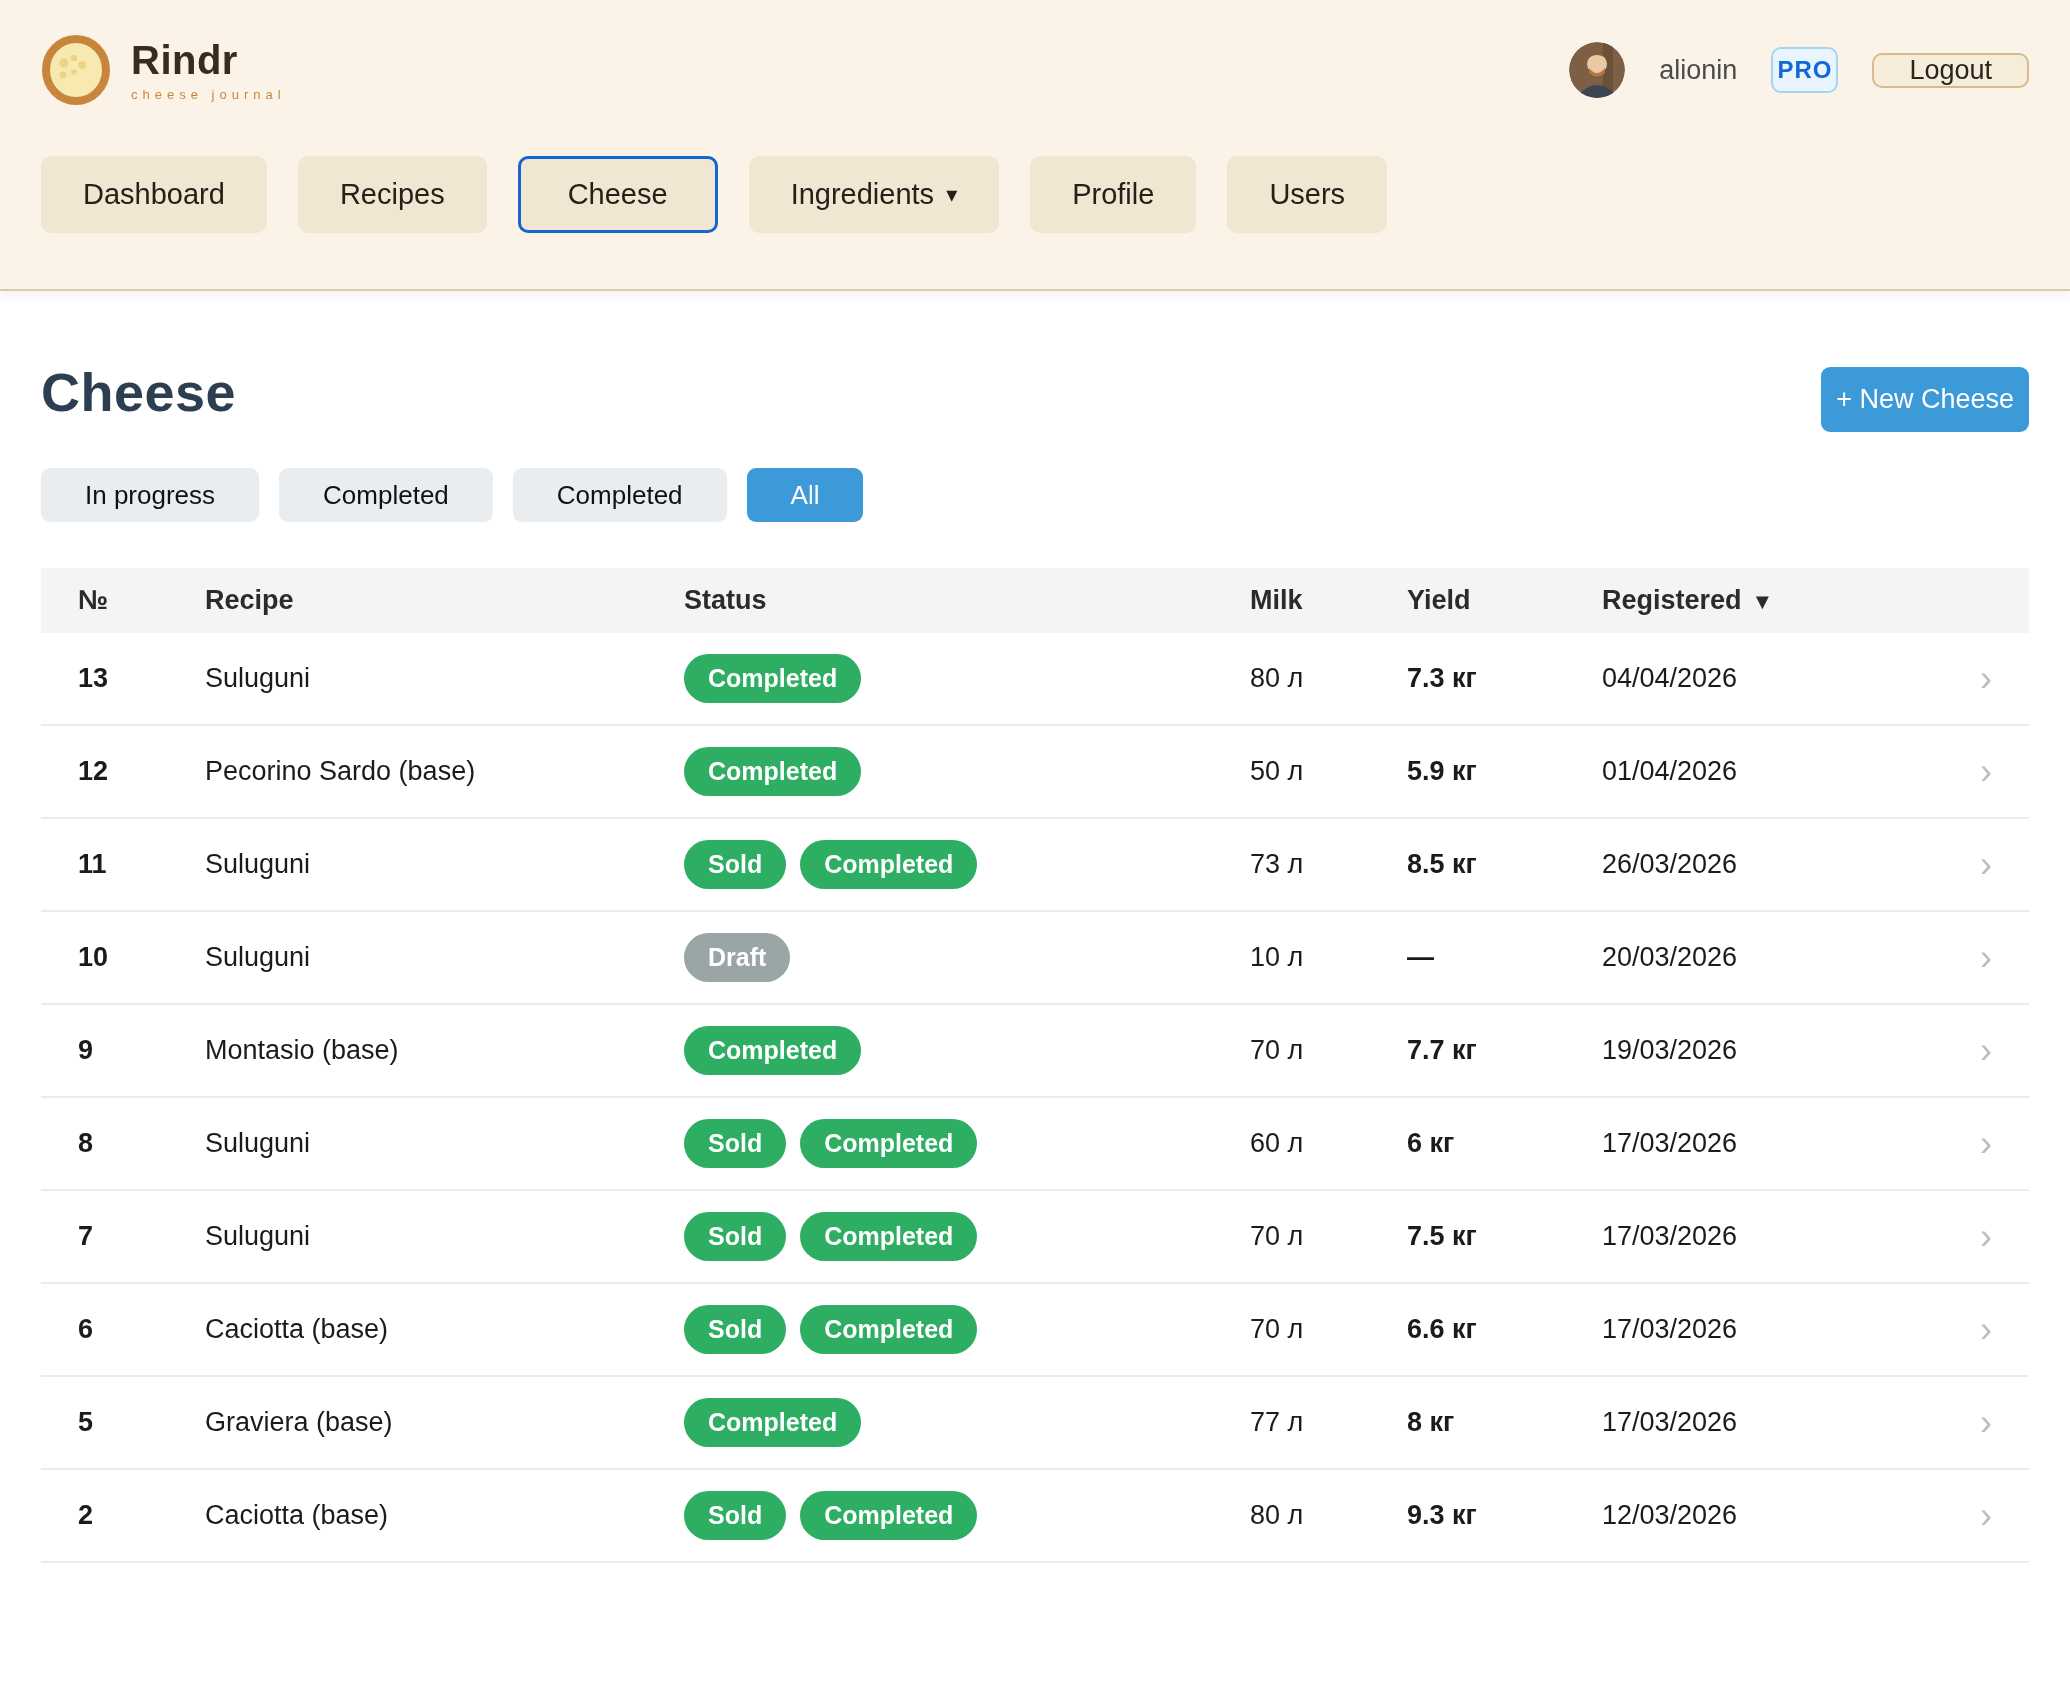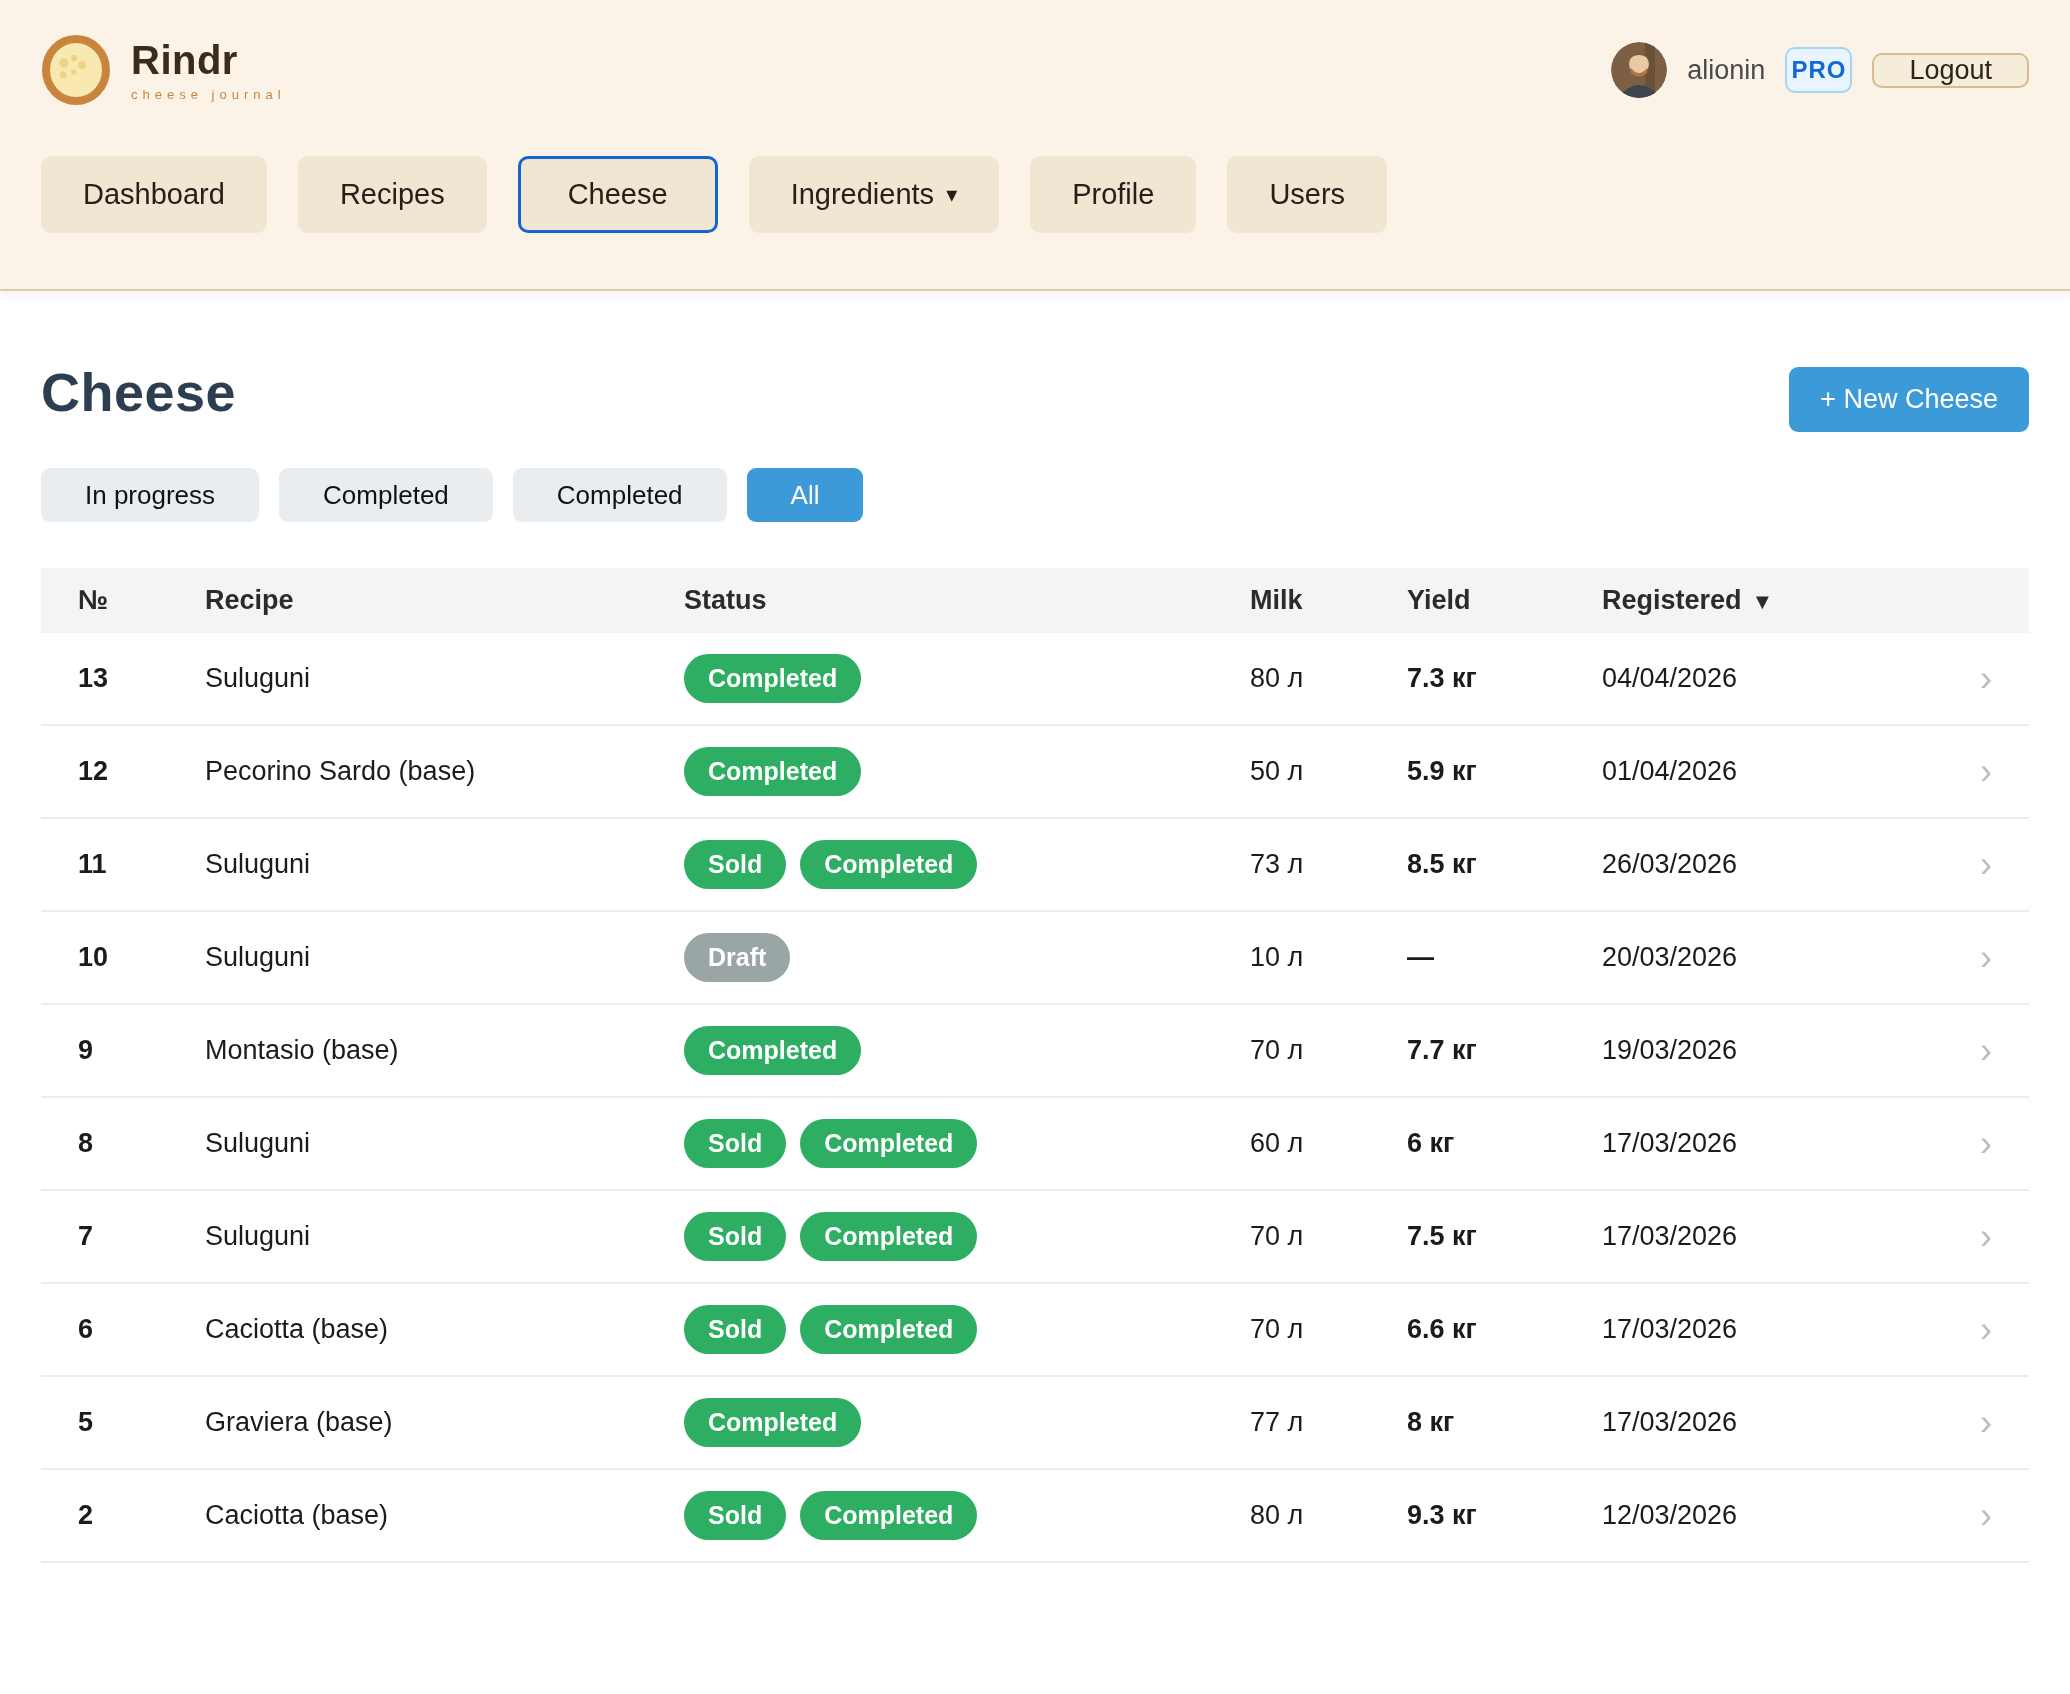--- a/index.html
+++ b/index.html
@@ -18,21 +18,21 @@
     padding: 32px 41px 56px 41px;
     border-bottom: 2px solid var(--header_border, #d9cdab);
     box-shadow: 0 6px 10px rgba(0,0,0,0.05);
   }
   .header-top { display: flex; align-items: center; justify-content: space-between; height: 76px; }
   .brand { display: flex; align-items: center; gap: 20px; text-decoration: none; cursor: pointer; }
   .logo svg { display: block; }
   .brand-text { display: flex; flex-direction: column; }
   .brand-name { font-size: 40px; font-weight: bold; color: #3a2b1a; letter-spacing: 0.5px; }
   .brand-tagline { font-size: 13px; color: var(--logo_ring, #c8863c); letter-spacing: 5px; margin-top: 4px; }
-  .user-area { display: flex; align-items: center; gap: 20px; }
+  .user-area { display: flex; align-items: center; gap: 34px; }
   .avatar { width: 56px; height: 56px; border-radius: 50%; overflow: hidden; display: inline-block; cursor: pointer; }
   .avatar svg { display: block; }
   .username { font-size: 27px; color: #4a4a4a; }
   .pro-badge {
     font-size: 24px; font-weight: bold; color: var(--pro_blue, #1467d6);
     background: #e9f5fe; border: 2px solid #a6d4f3; border-radius: 10px;
     padding: 7px 4px; letter-spacing: 1px;
   }
   .logout-btn {
     font-family: inherit; font-size: 27px; color: #2b241c;
@@ -49,21 +49,21 @@
   }
   .nav-tab.active { border: 3px solid var(--active_tab_border, #1565d1); padding: 21px 47px; }
   .caret { font-size: 22px; color: #26201a; }
   
   .main { padding: 0 41px; }
   .page-head { display: flex; align-items: flex-start; justify-content: space-between; margin-top: 70px; }
   .page-title { font-size: 54px; font-weight: bold; color: var(--title_color, #2c3e50); letter-spacing: 0.5px; }
   .new-btn {
     font-family: inherit; font-size: 27px; color: #ffffff; font-weight: normal;
     background: var(--accent_blue, #3d9ad8); border: none; border-radius: 9px;
-    padding: 17px 31px; margin-top: 6px; cursor: pointer;
+    padding: 17px 15px; margin-top: 6px; cursor: pointer;
   }
   .filters { display: flex; gap: 20px; margin-top: 36px; }
   .filter-btn {
     font-family: inherit; font-size: 26px; color: #111111;
     background: #e9edf0; border: none; border-radius: 9px;
     padding: 14px 44px; cursor: pointer; line-height: 1;
   }
   .filter-btn.active { background: var(--accent_blue, #3d9ad8); color: #ffffff; }
   
   .table { margin-top: 46px; }

